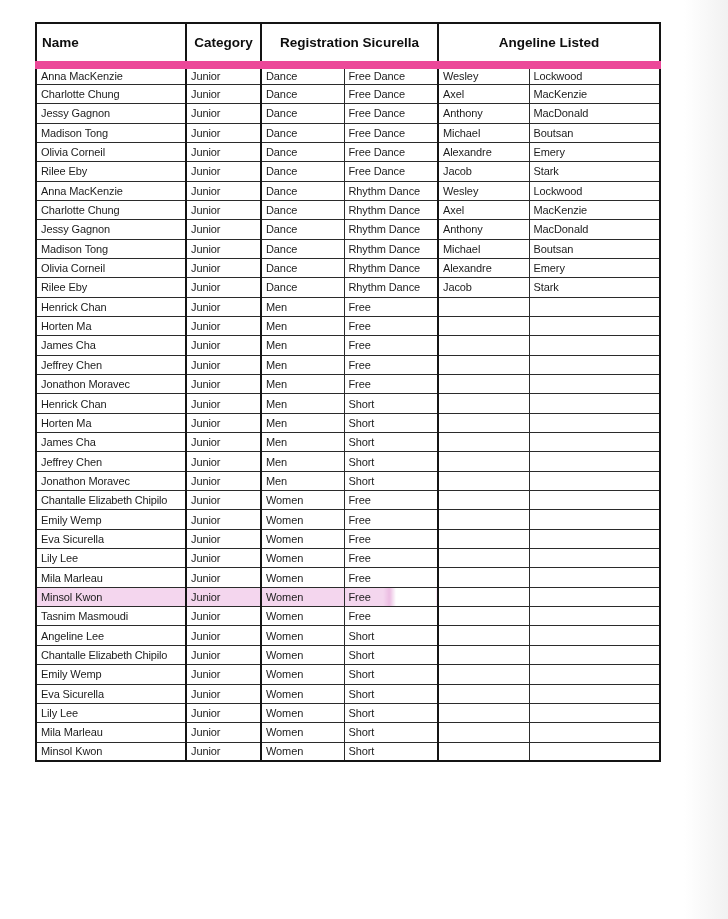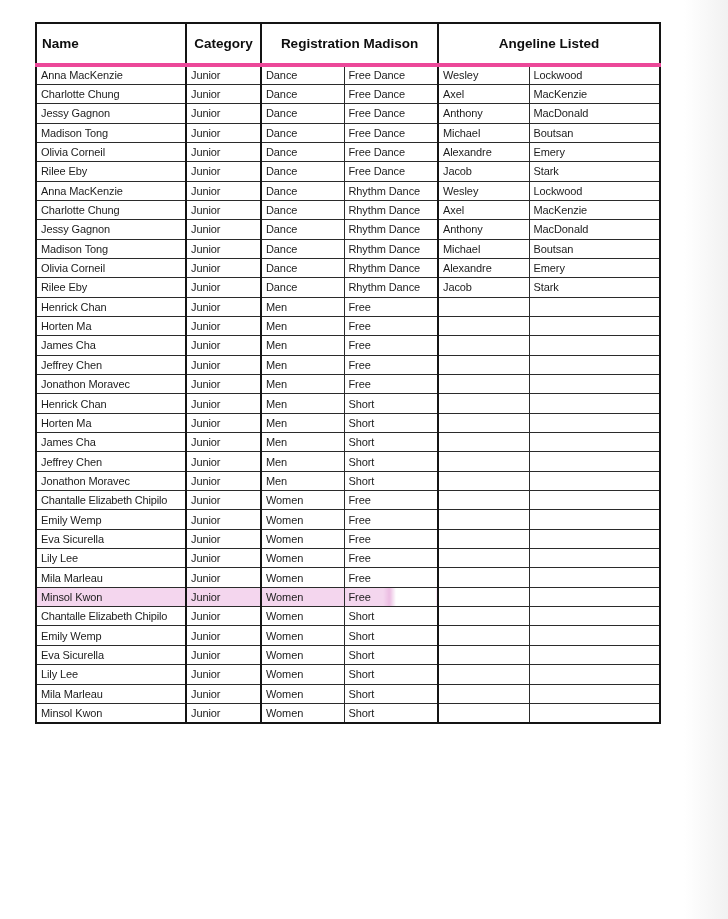--- a/index.html
+++ b/index.html
@@ -11,21 +11,21 @@
   .page { position:relative; width:728px; height:919px; }
 
   table.reg {
     position:absolute; left:35px; top:22px; width:624px;
     border-collapse:collapse; table-layout:fixed;
     border:2px solid #141414;
     background:#ffffff;
   }
   th {
     font-size:13.5px; font-weight:bold; color:#0e0e0e;
-    height:42px; border-bottom:4px solid #ec4899;
+    height:42px; border-bottom:8px solid #ec4899;
     white-space:nowrap; overflow:hidden;margin-top:36px;
   }
   th.left { text-align:left; padding-left:5px; }
   td {
     font-size:11px; color:#1c1c1c; letter-spacing:-0.1px;
     height:19.35px; padding:0 4px; text-align:left;
     white-space:nowrap; overflow:hidden;
     border-top:1px solid #2b2b2b;
   }
   td.small { font-size:11px; letter-spacing:-0.2px; }
@@ -49,21 +49,21 @@
       <col style="width:75px">
       <col style="width:83px">
       <col style="width:94px">
       <col style="width:91px">
       <col style="width:131px">
     </colgroup>
     <thead>
       <tr>
         <th class="left b2">Name</th>
         <th class="b2">Category</th>
-        <th class="b2" colspan="2">Registration Madison</th>
+        <th class="b2" colspan="2">Registration Sicurella</th>
         <th colspan="2">Angeline Listed</th>
       </tr>
     </thead>
     <tbody id="rows">
         <tr>
           <td class="b2">Anna MacKenzie</td>
           <td class="b2">Junior</td>
           <td class="b1">Dance</td>
           <td class="b2">Free Dance</td>
           <td class="b1">Wesley</td>
@@ -275,20 +275,36 @@
           <td class="b1">Women</td>
           <td class="b2">Free</td>
           <td class="b1"></td>
           <td></td>
         </tr>
         <tr>
           <td class="b2 hl">Minsol Kwon</td>
           <td class="b2 hl">Junior</td>
           <td class="b1 hl">Women</td>
           <td class="b2 hl-end">Free</td>
+          <td class="b1"></td>
+          <td></td>
+        </tr>
+        <tr>
+          <td class="b2">Tasnim Masmoudi</td>
+          <td class="b2">Junior</td>
+          <td class="b1">Women</td>
+          <td class="b2">Free</td>
+          <td class="b1"></td>
+          <td></td>
+        </tr>
+        <tr>
+          <td class="b2">Angeline Lee</td>
+          <td class="b2">Junior</td>
+          <td class="b1">Women</td>
+          <td class="b2">Short</td>
           <td class="b1"></td>
           <td></td>
         </tr>
         <tr>
           <td class="b2 small">Chantalle Elizabeth Chipilo</td>
           <td class="b2">Junior</td>
           <td class="b1">Women</td>
           <td class="b2">Short</td>
           <td class="b1"></td>
           <td></td>

